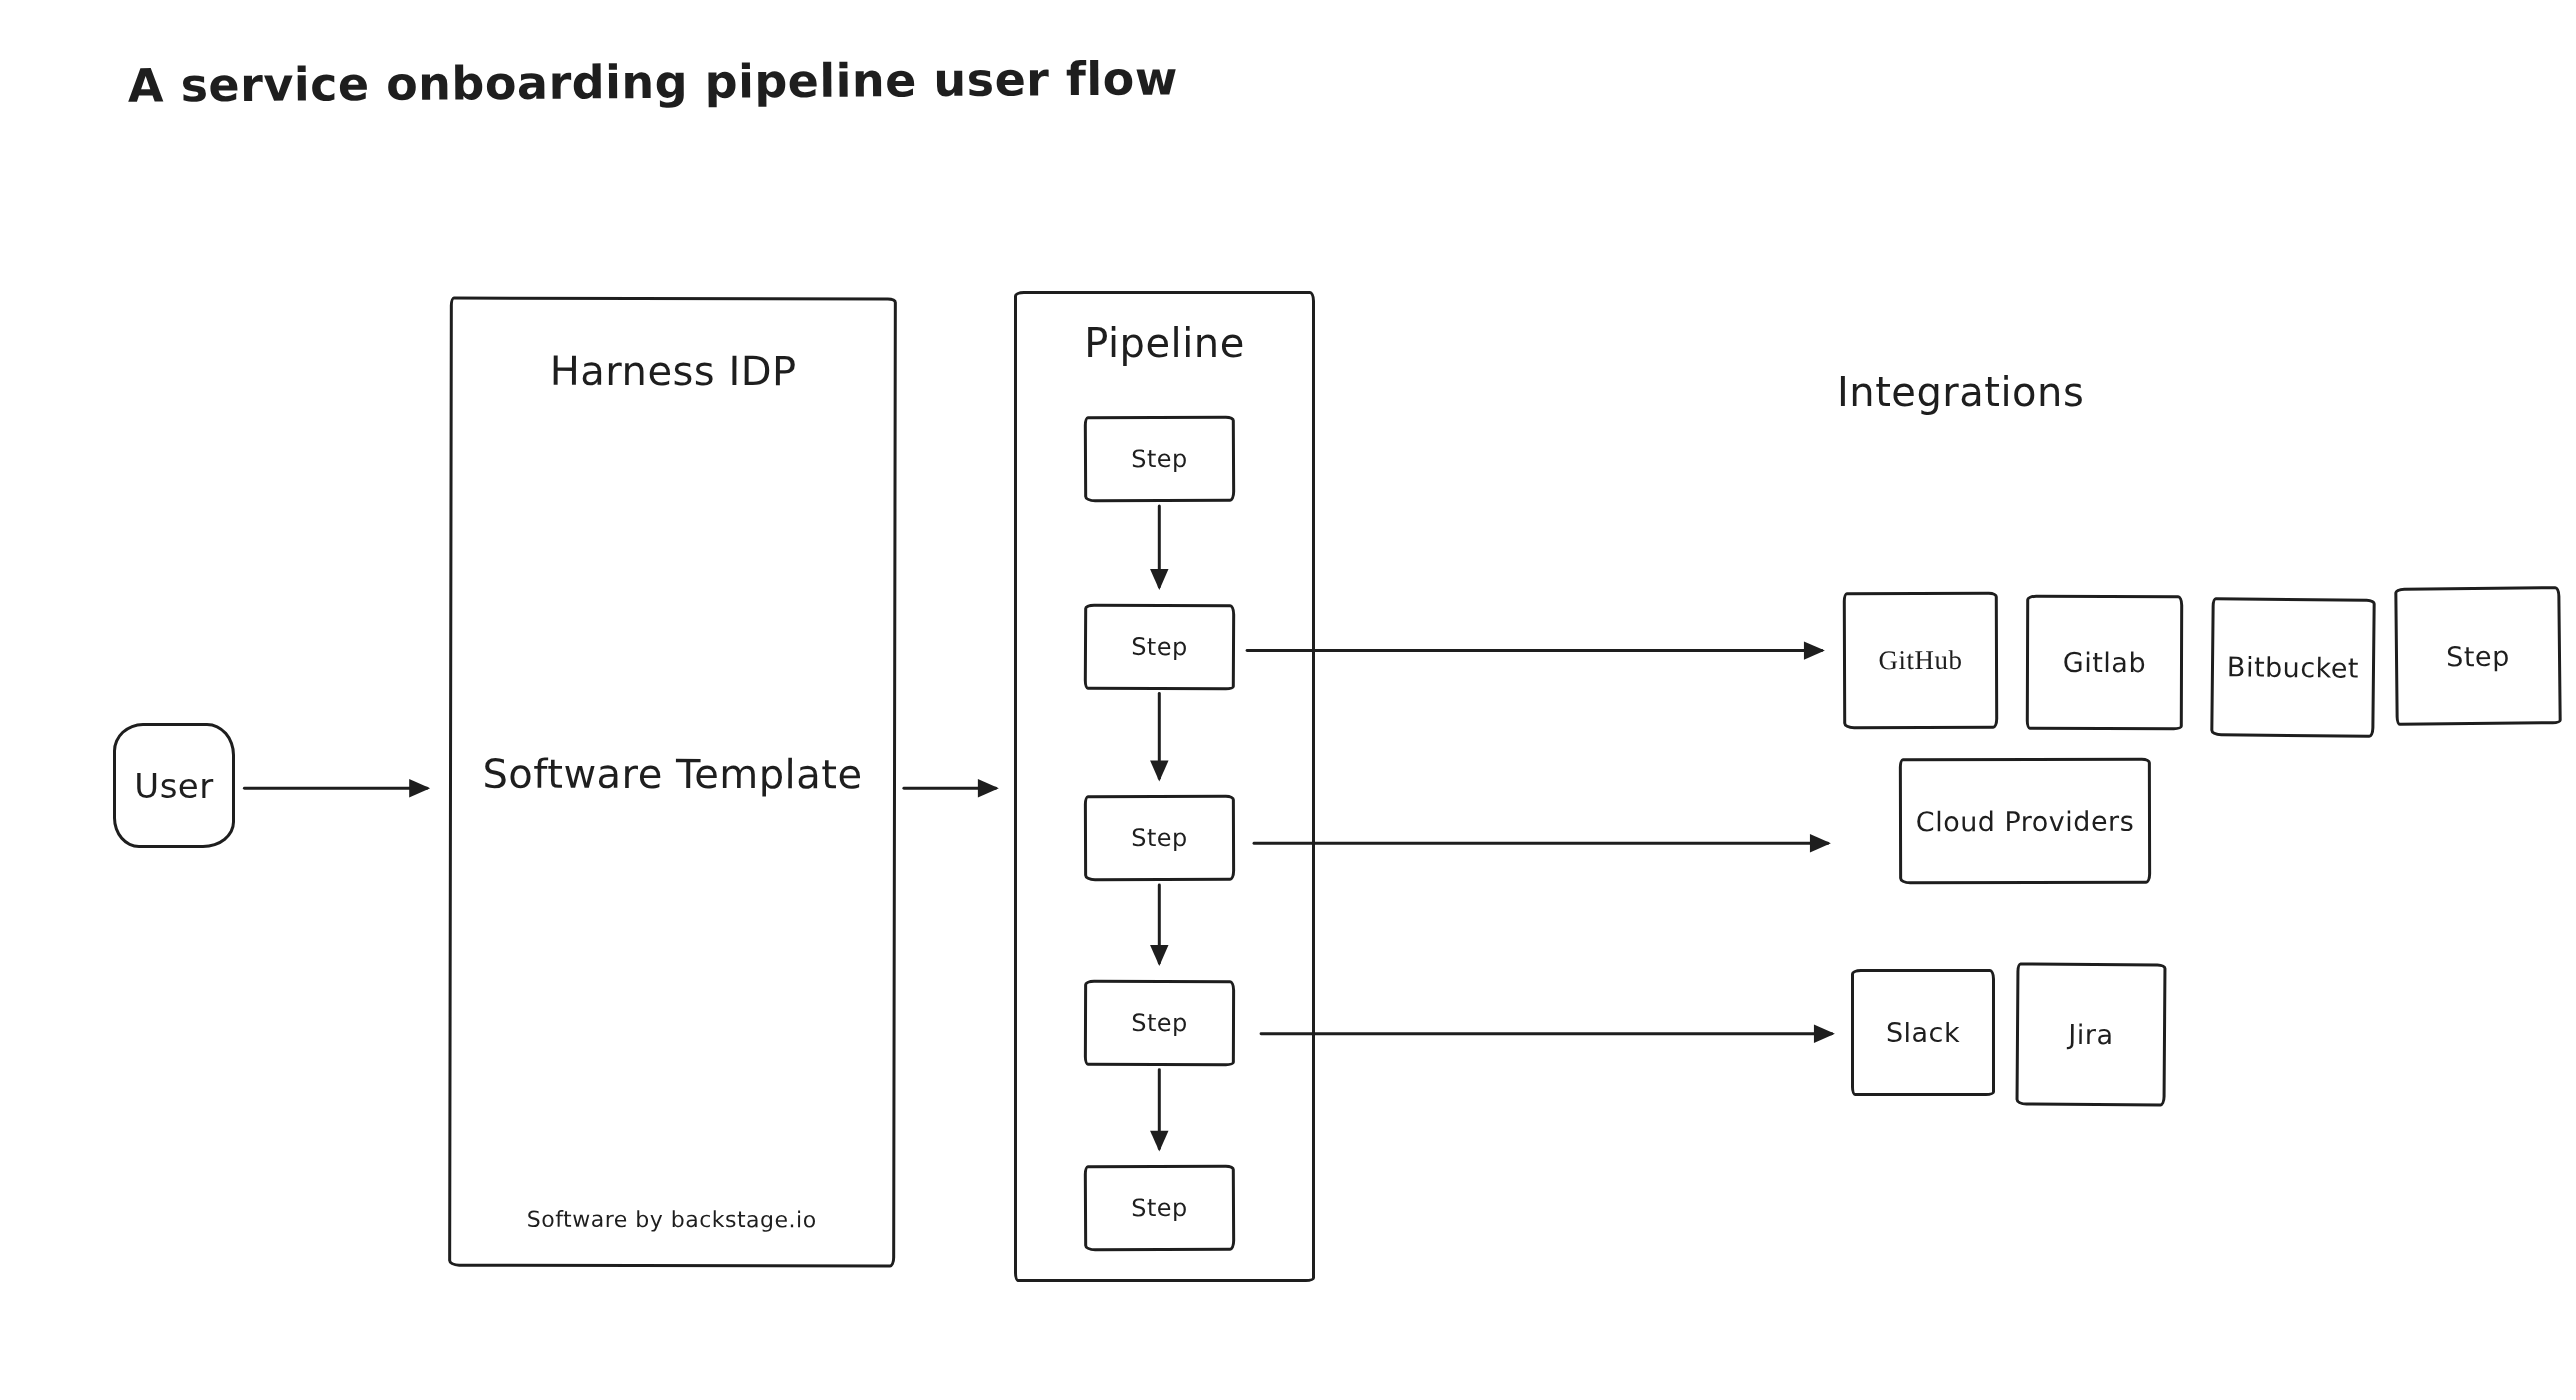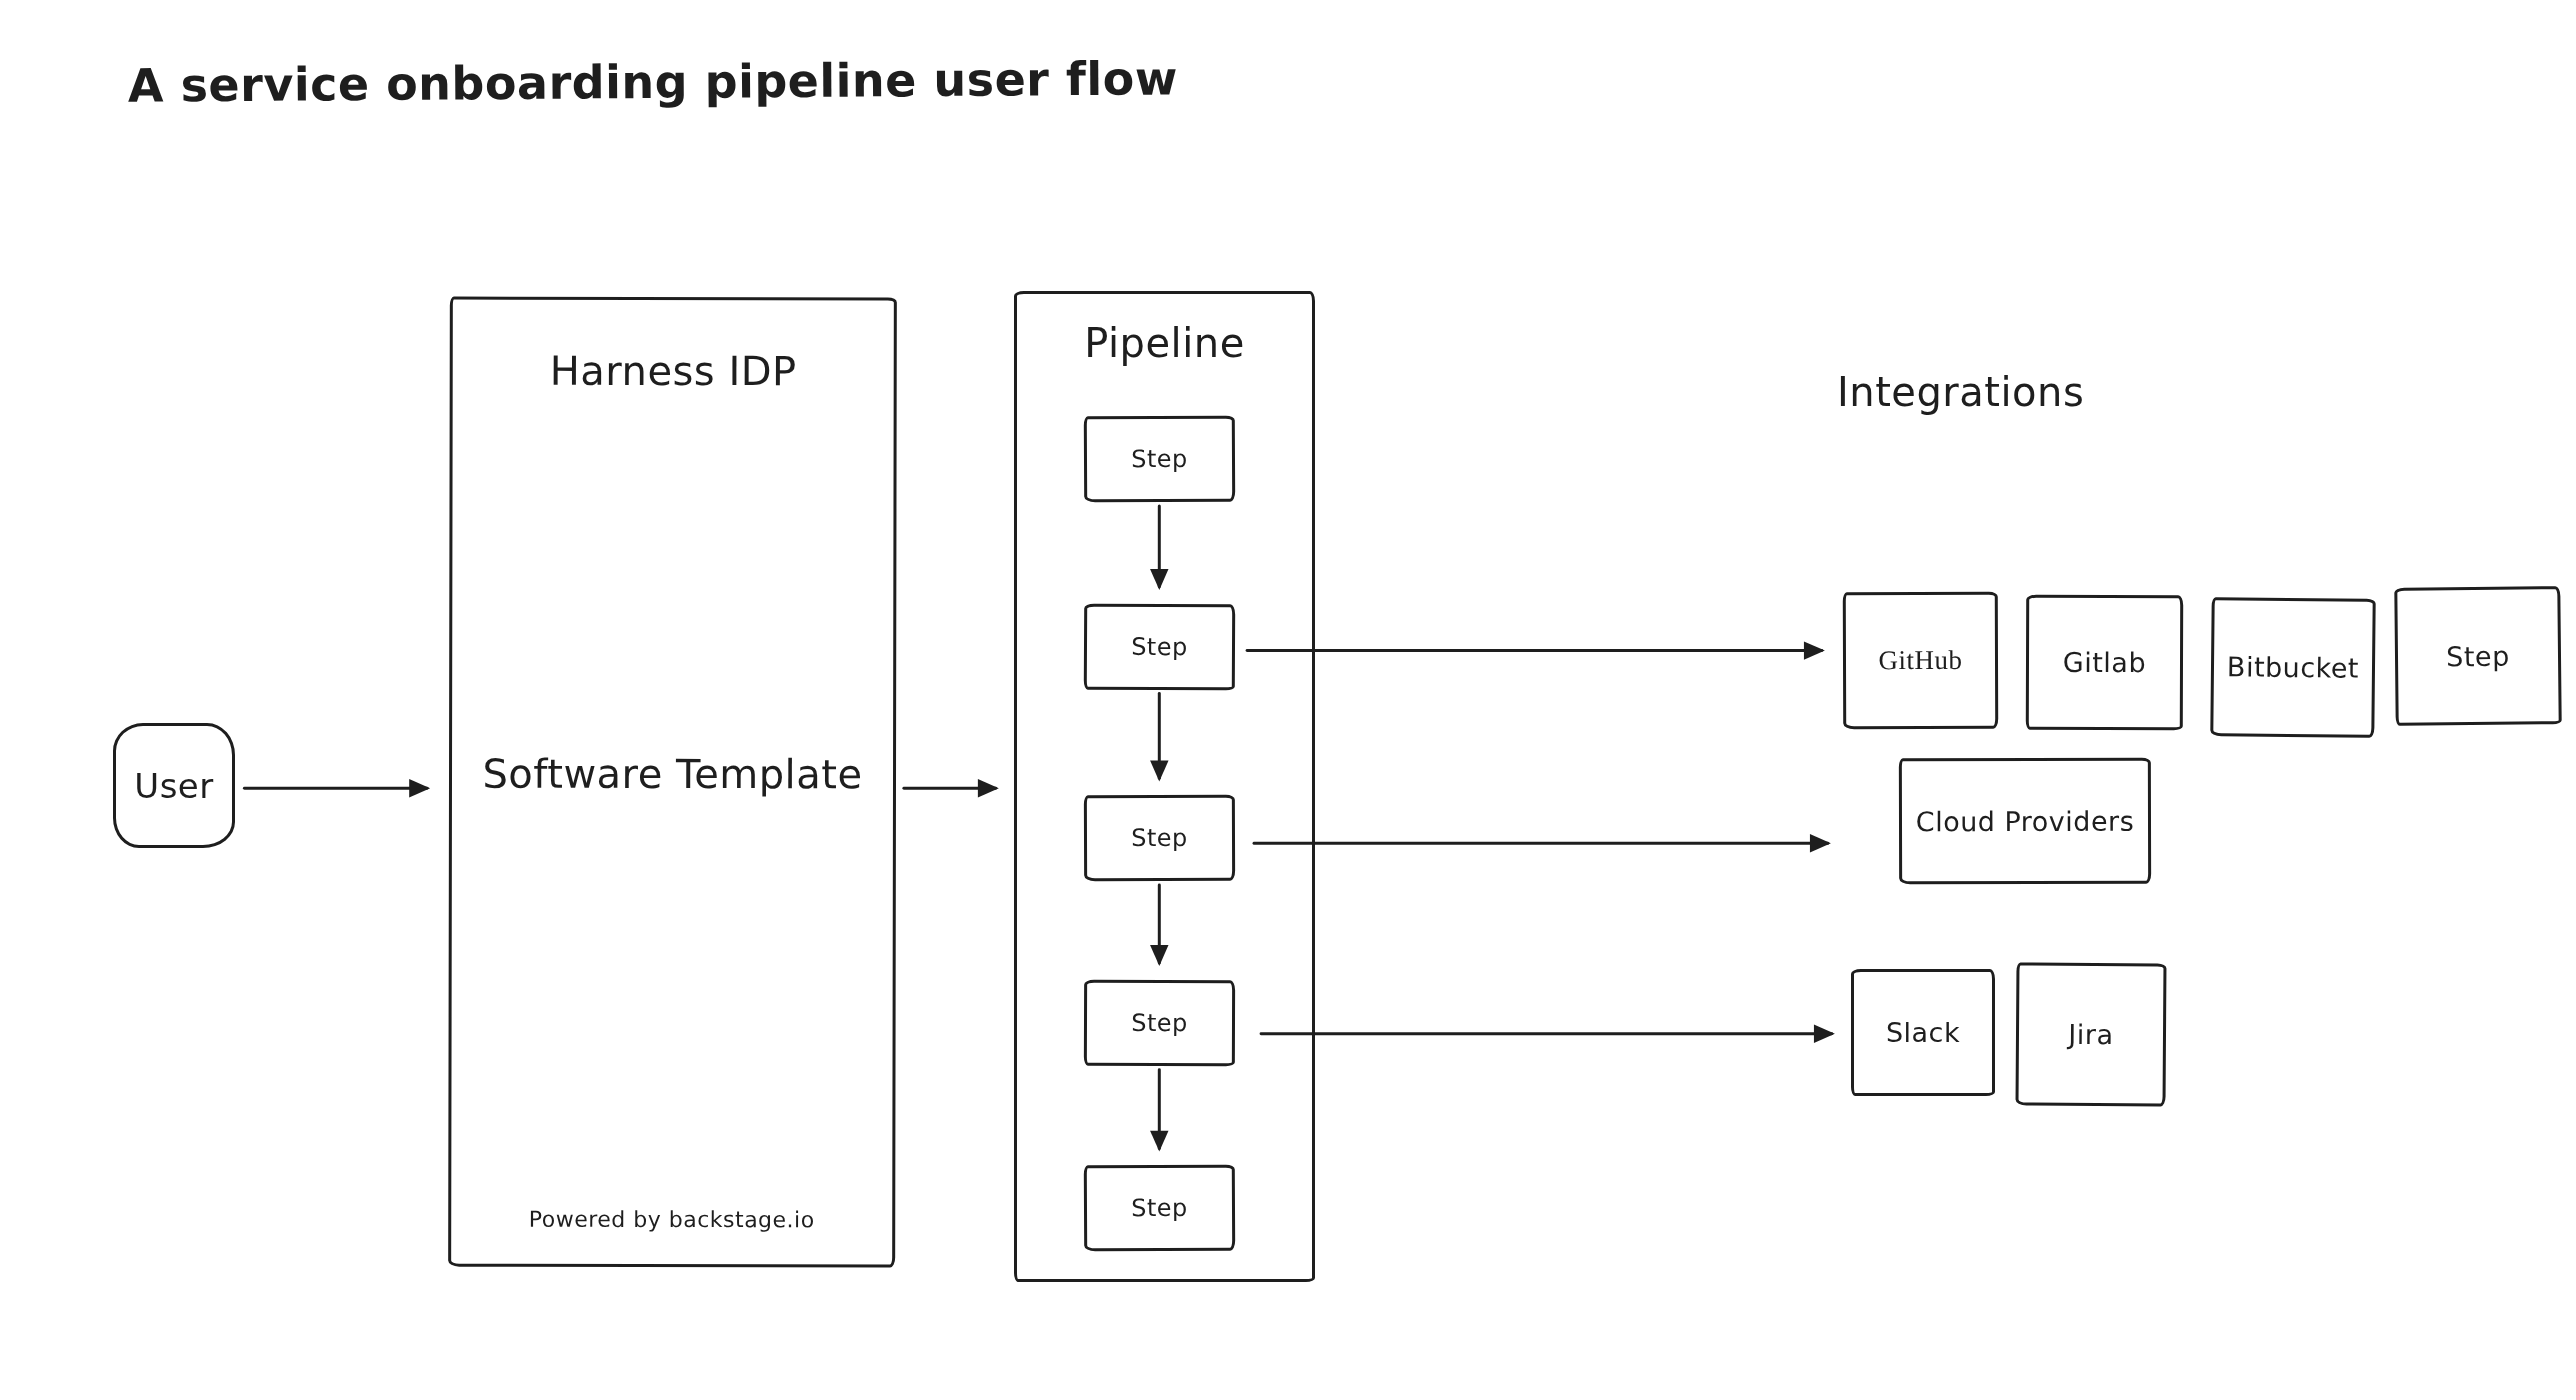--- a/index.html
+++ b/index.html
@@ -105,21 +105,21 @@
 
   <div class="hand diagram-title">A service onboarding pipeline user flow</div>
 
   <div class="node hand user-node">
     <span>User</span>
   </div>
 
   <div class="node hand harness-node sketch1">
     <div class="harness-title">Harness IDP</div>
     <div class="harness-template">Software Template</div>
-    <div class="harness-footer">Powered by backstage.io</div>
+    <div class="harness-footer">Software by backstage.io</div>
   </div>
 
   <div class="node hand pipeline-node sketch2">
     <div class="pipeline-title">Pipeline</div>
   </div>
 
   <div class="node hand step-node step-1 sketch1">
     <span>Step</span>
   </div>
   <div class="node hand step-node step-2 sketch2">

